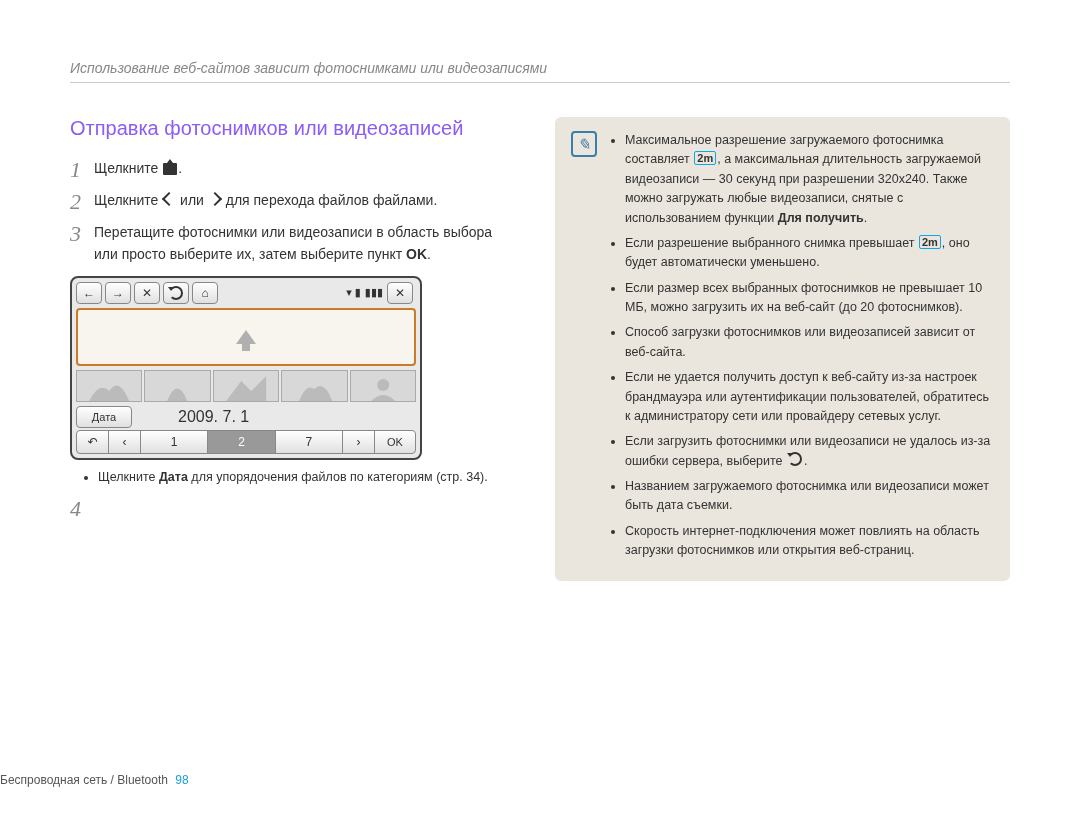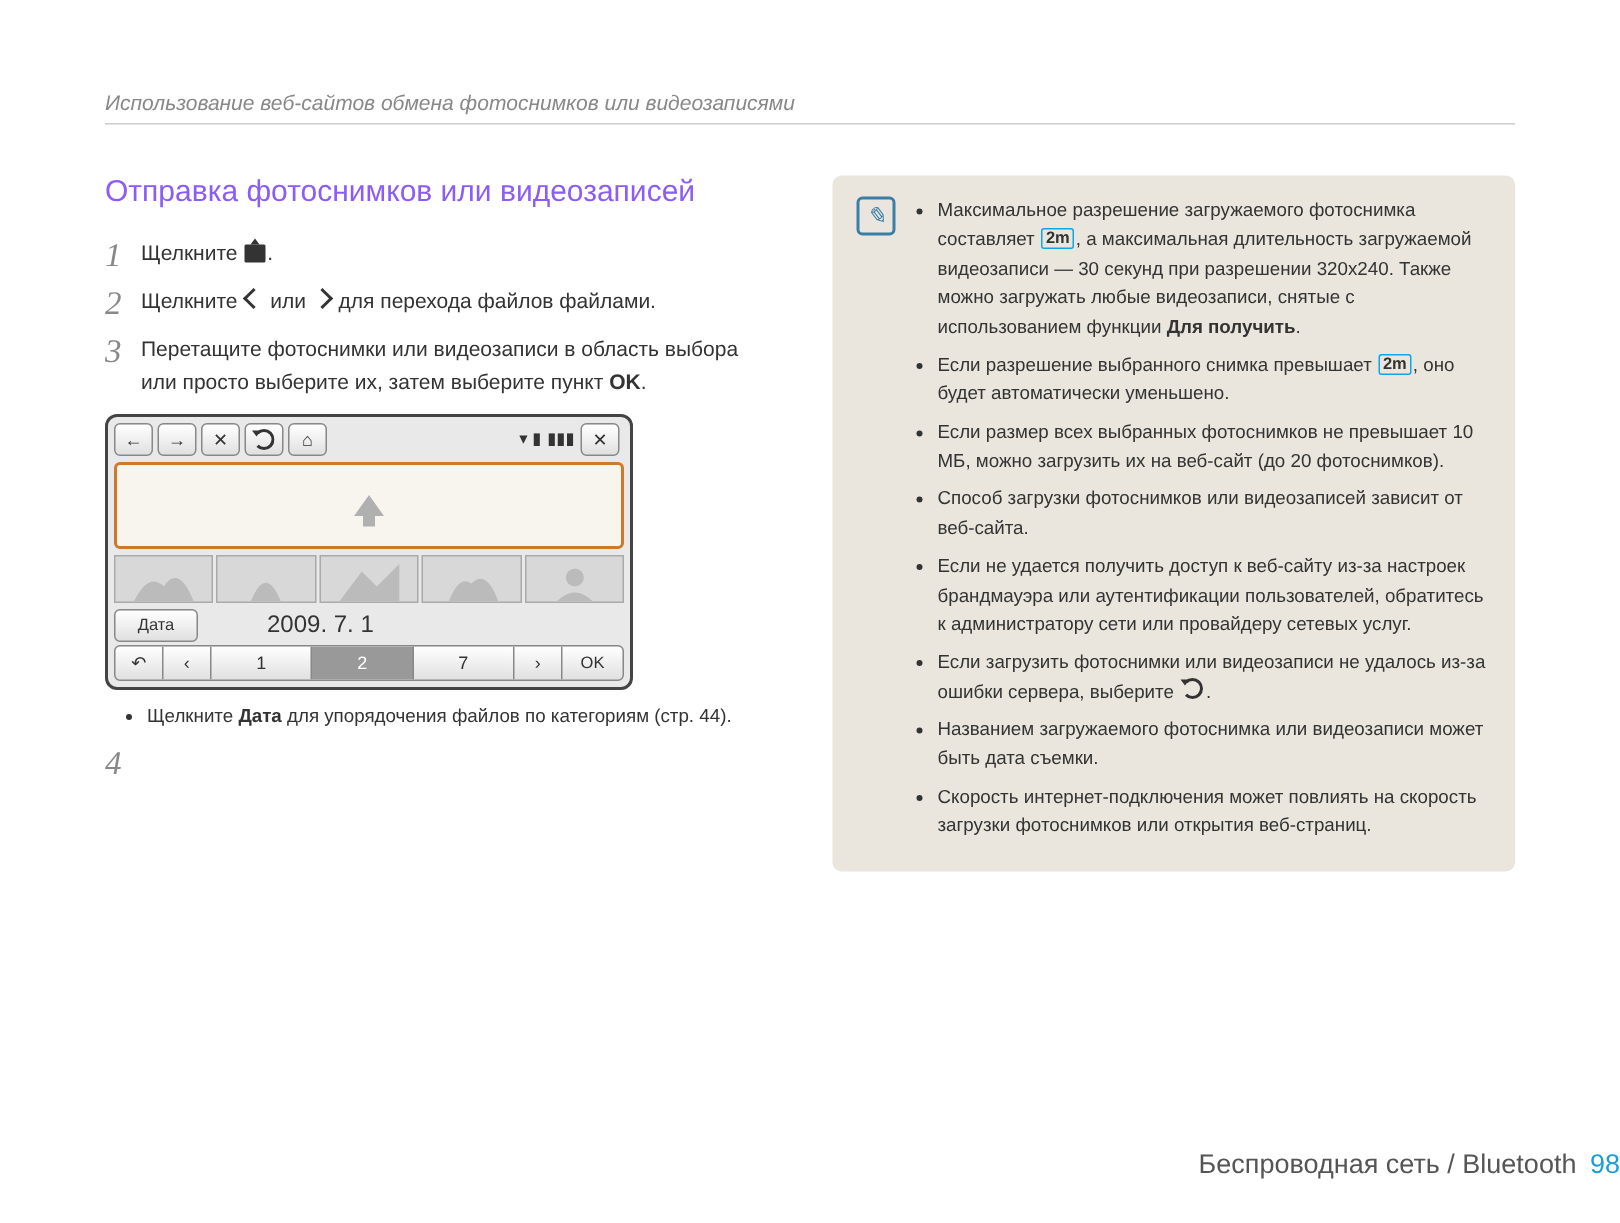--- a/index.html
+++ b/index.html
@@ -225,33 +225,33 @@
     margin: 0;
     padding-left: 18px;
     font-size: 12.5px;
     line-height: 1.55;
   }
   .note-box ul li { margin-bottom: 6px; }
   .footer {
     position: absolute;
     bottom: 28px;
     left: 0; right: 0;
-    text-align: right;
-    font-size: 18px;
+    text-align: left;
+    font-size: 12px;
     color: #555;
     margin-top: 34px;
   }
   .footer .pagenum { color: #1b9dd9; margin-left: 4px; }
   b { font-weight: bold; }
 </style>
 </head>
 <body>
 
 <div class="page">
-  <div class="breadcrumb">Использование веб-сайтов обмена фотоснимков или видеозаписями</div>
+  <div class="breadcrumb">Использование веб-сайтов зависит фотоснимками или видеозаписями</div>
 
   <div class="columns">
     <div class="col-left">
       <h2 class="section-title">Отправка фотоснимков или видеозаписей</h2>
 
       <ul class="steps">
         <li>
           <span class="step-num">1</span>
           <span class="step-body">
             <span>Щелкните </span><span class="inline-icon upload"></span><span>.</span>
@@ -327,21 +327,21 @@
           <div class="pg num">1</div>
           <div class="pg num active">2</div>
           <div class="pg num">7</div>
           <div class="pg icon">›</div>
           <div class="pg ok">OK</div>
         </div>
       </div>
 
       <ul class="note-list">
         <li>
-          <span>Щелкните </span><b>Дата</b><span> для упорядочения файлов по категориям (стр. 44).</span>
+          <span>Щелкните </span><b>Дата</b><span> для упорядочения файлов по категориям (стр. 34).</span>
         </li>
       </ul>
 
       <ul class="steps">
         <li>
           <span class="step-num">4</span>
         </li>
       </ul>
     </div>
 
@@ -355,21 +355,21 @@
           <li>
             <span>Если разрешение выбранного снимка превышает </span><span class="res-icon">2m</span><span>, оно будет автоматически уменьшено.</span>
           </li>
           <li>Если размер всех выбранных фотоснимков не превышает 10 МБ, можно загрузить их на веб-сайт (до 20 фотоснимков).</li>
           <li>Способ загрузки фотоснимков или видеозаписей зависит от веб-сайта.</li>
           <li>Если не удается получить доступ к веб-сайту из-за настроек брандмауэра или аутентификации пользователей, обратитесь к администратору сети или провайдеру сетевых услуг.</li>
           <li>
             <span>Если загрузить фотоснимки или видеозаписи не удалось из-за ошибки сервера, выберите </span><span class="refresh-icon"></span><span>.</span>
           </li>
           <li>Названием загружаемого фотоснимка или видеозаписи может быть дата съемки.</li>
-          <li>Скорость интернет-подключения может повлиять на скорость загрузки фотоснимков или открытия веб-страниц.</li>
+          <li>Скорость интернет-подключения может повлиять на область загрузки фотоснимков или открытия веб-страниц.</li>
         </ul>
       </div>
     </div>
   </div>
 </div>
 
 <div class="footer">
   <span>Беспроводная сеть / Bluetooth</span>
   <span class="pagenum">98</span>
 </div>

